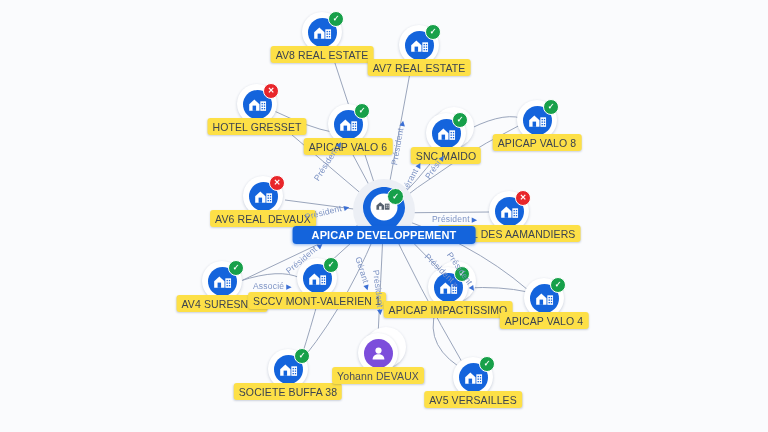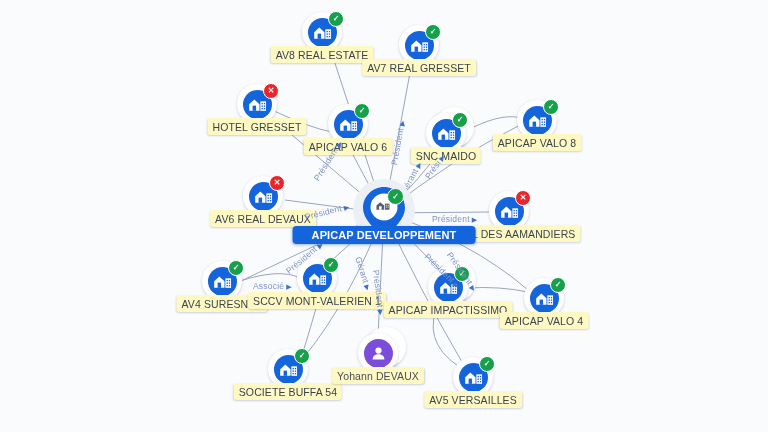--- a/index.html
+++ b/index.html
@@ -34,21 +34,21 @@
     position:absolute;right:-2px;top:-1px;width:14px;height:14px;border-radius:50%;
     border:1.6px solid #ffffff;display:flex;align-items:center;justify-content:center;
     color:#fff;font-size:8px;line-height:1;font-weight:bold;
   }
   .badge.ok{background:#17a04a;}
   .badge.ko{background:#e8262b;}
 
   .nlabel{
     position:absolute;left:50%;transform:translateX(-50%);
     top:34px;white-space:nowrap;
-    background:#fef9c3;color:#3c4350;
+    background:#fde047;color:#3c4350;
     font-size:10.5px;letter-spacing:.1px;
     padding:2.5px 5px;border-radius:3px;
     box-shadow:0 1px 2px rgba(25,45,90,.20);
   }
   .nlabel.person{color:#4a4f5c;}
 
   
   .root{position:absolute;transform:translate(-50%,-50%);}
   .pin{position:relative;width:44px;height:54px;}
   .pin .halo{
@@ -128,21 +128,21 @@
               <rect x="20" y="8" width="1.7" height="1.7" fill="#1464dc"></rect>
               <rect x="17.1" y="11.2" width="1.7" height="1.7" fill="#1464dc"></rect>
               <rect x="20" y="11.2" width="1.7" height="1.7" fill="#1464dc"></rect>
               <rect x="17.1" y="14.4" width="1.7" height="1.7" fill="#1464dc"></rect>
               <rect x="20" y="14.4" width="1.7" height="1.7" fill="#1464dc"></rect>
               <rect x="5.8" y="11.4" width="4.4" height="6.6" fill="#1464dc"></rect>
             </svg>
           </div>
           <div class="badge ok">✓</div>
         </div>
-        <div class="nlabel">AV7 REAL GRESSET</div>
+        <div class="nlabel">AV7 REAL ESTATE</div>
       </div>
       <div class="node" style="left: 257px; top: 104px;">
         <div class="disc">
           <div class="inner">
             <svg width="19" height="17" viewBox="0 0 24 20">
               <path d="M1.5 18 L1.5 9.6 L8 3.6 L14.5 9.6 L14.5 18 Z" fill="#ffffff"></path>
               <rect x="15.6" y="6" width="7.2" height="12" fill="#ffffff"></rect>
               <rect x="17.1" y="8" width="1.7" height="1.7" fill="#1464dc"></rect>
               <rect x="20" y="8" width="1.7" height="1.7" fill="#1464dc"></rect>
               <rect x="17.1" y="11.2" width="1.7" height="1.7" fill="#1464dc"></rect>
@@ -337,21 +337,21 @@
               <rect x="20" y="8" width="1.7" height="1.7" fill="#1464dc"></rect>
               <rect x="17.1" y="11.2" width="1.7" height="1.7" fill="#1464dc"></rect>
               <rect x="20" y="11.2" width="1.7" height="1.7" fill="#1464dc"></rect>
               <rect x="17.1" y="14.4" width="1.7" height="1.7" fill="#1464dc"></rect>
               <rect x="20" y="14.4" width="1.7" height="1.7" fill="#1464dc"></rect>
               <rect x="5.8" y="11.4" width="4.4" height="6.6" fill="#1464dc"></rect>
             </svg>
           </div>
           <div class="badge ok">✓</div>
         </div>
-        <div class="nlabel">SOCIETE BUFFA 54</div>
+        <div class="nlabel">SOCIETE BUFFA 38</div>
       </div>
       <div class="node" style="left: 378px; top: 353px;">
         <div class="disc stacked">
           <div class="inner person">
             <svg width="17" height="17" viewBox="0 0 17 17">
               <circle cx="8.5" cy="5.6" r="3.1" fill="#ffffff"></circle>
               <path d="M2.6 14.6 C2.6 10.9 5.3 9.3 8.5 9.3 C11.7 9.3 14.4 10.9 14.4 14.6 Z" fill="#ffffff"></path>
             </svg>
           </div>
         </div>

